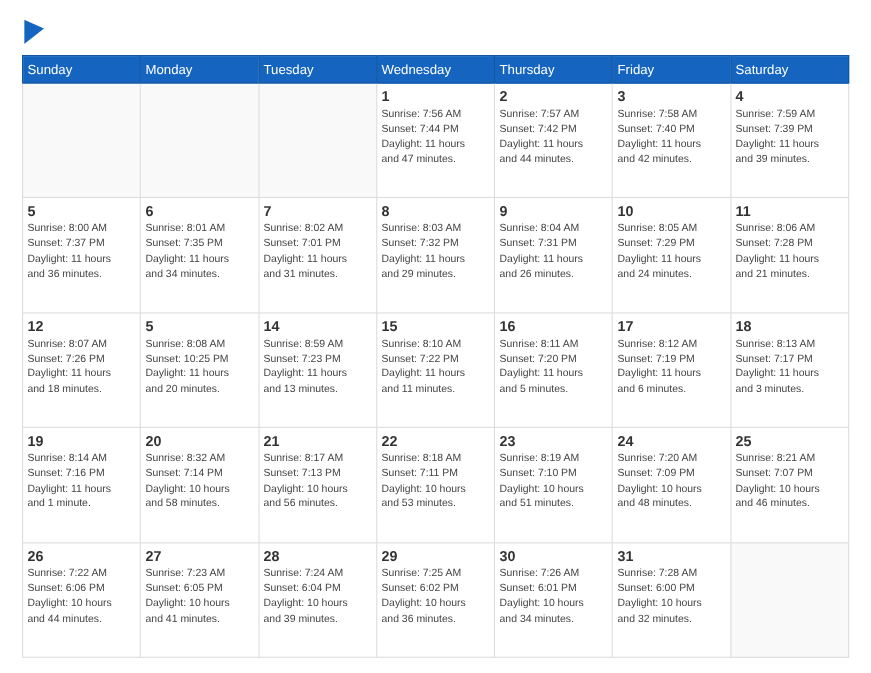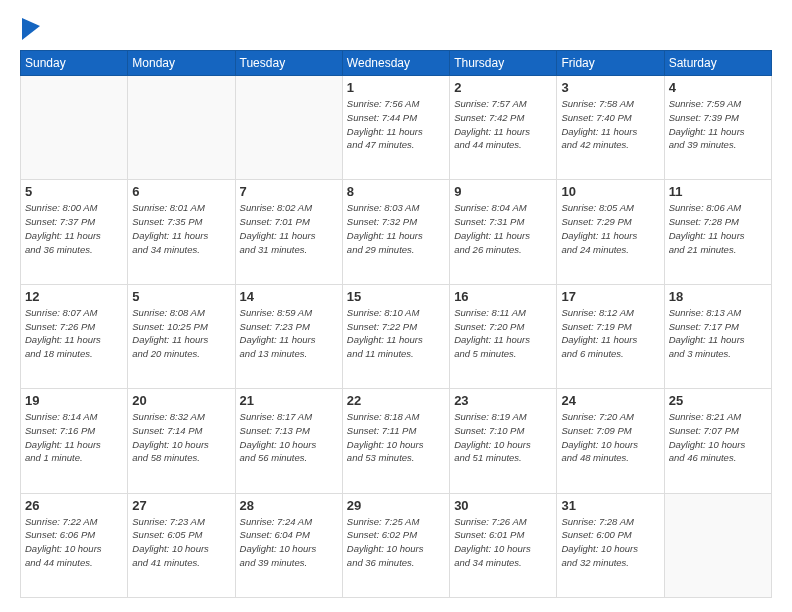--- a/index.html
+++ b/index.html
@@ -82,21 +82,20 @@
     }
     .day-number {
       font-size: 13px;
       font-weight: bold;
       color: #333;
       margin-bottom: 2px;
     }
     .day-info {
       line-height: 1.45;
       color: #444;
-      font-style: italic;
     }
   </style>
 </head>
 <body>
 
 <div class="page">
   <div class="header">
     <div class="logo">
       <div>
         <div style="display:flex;align-items:center;">

